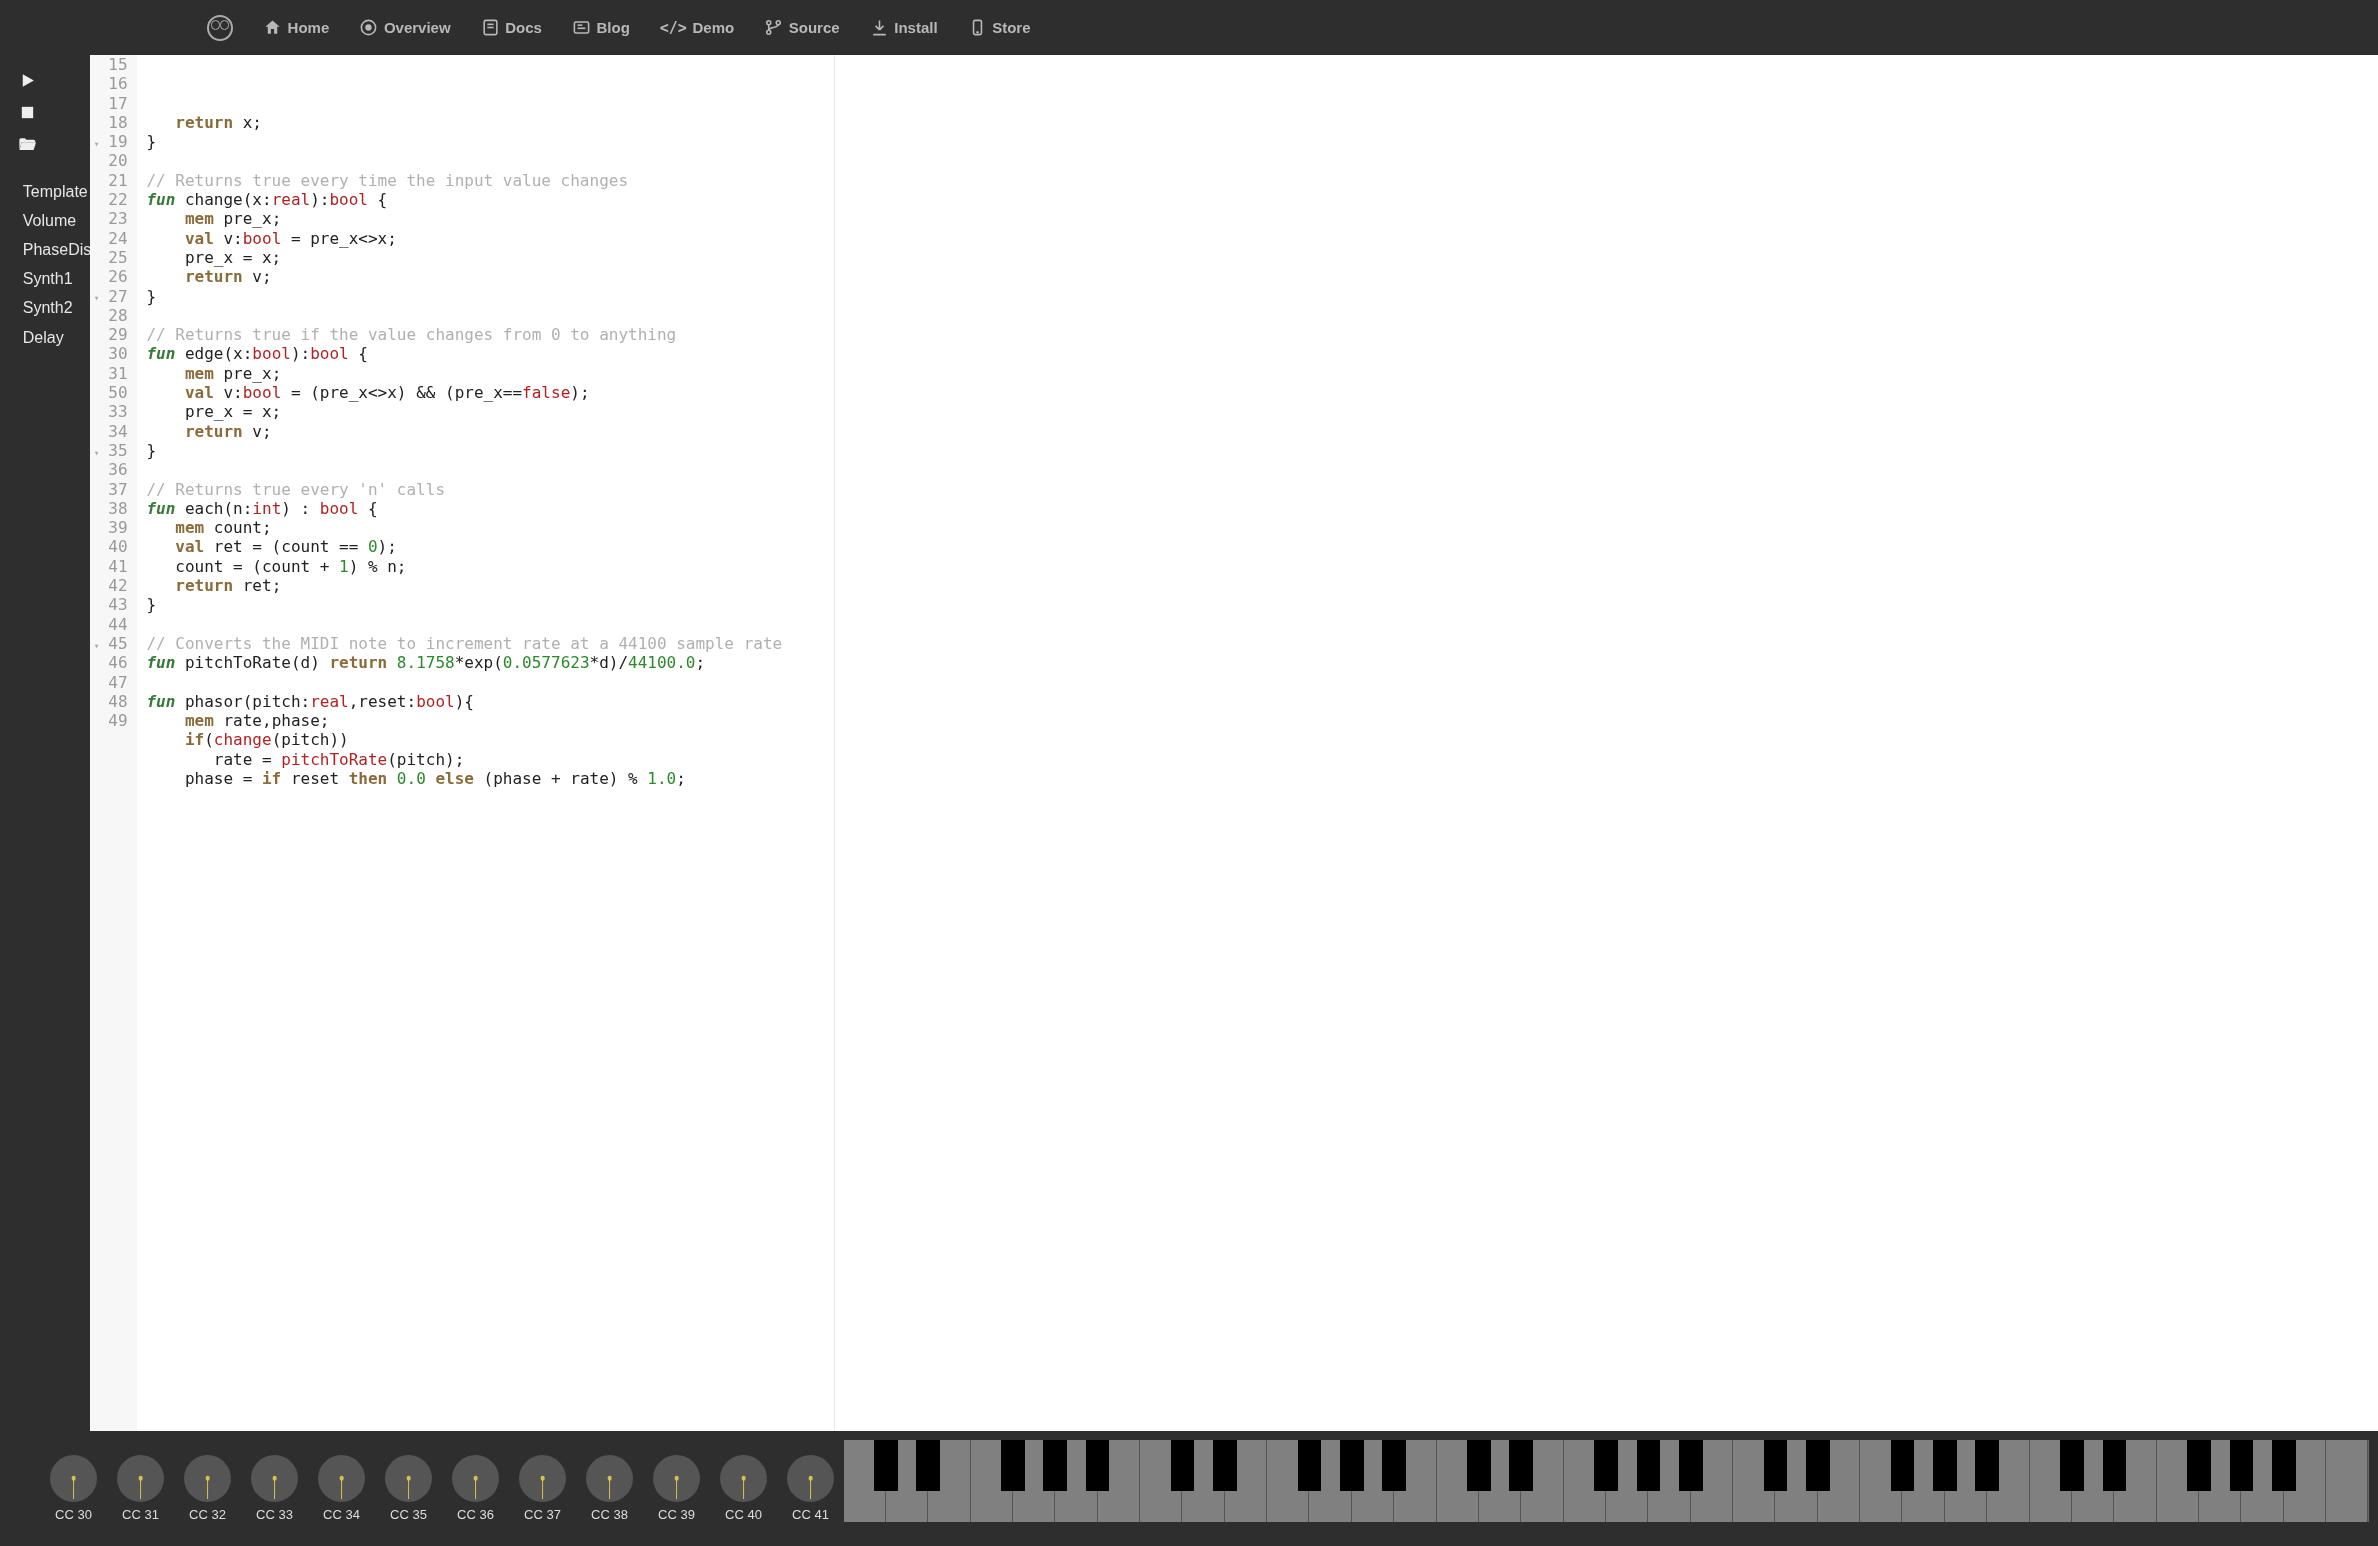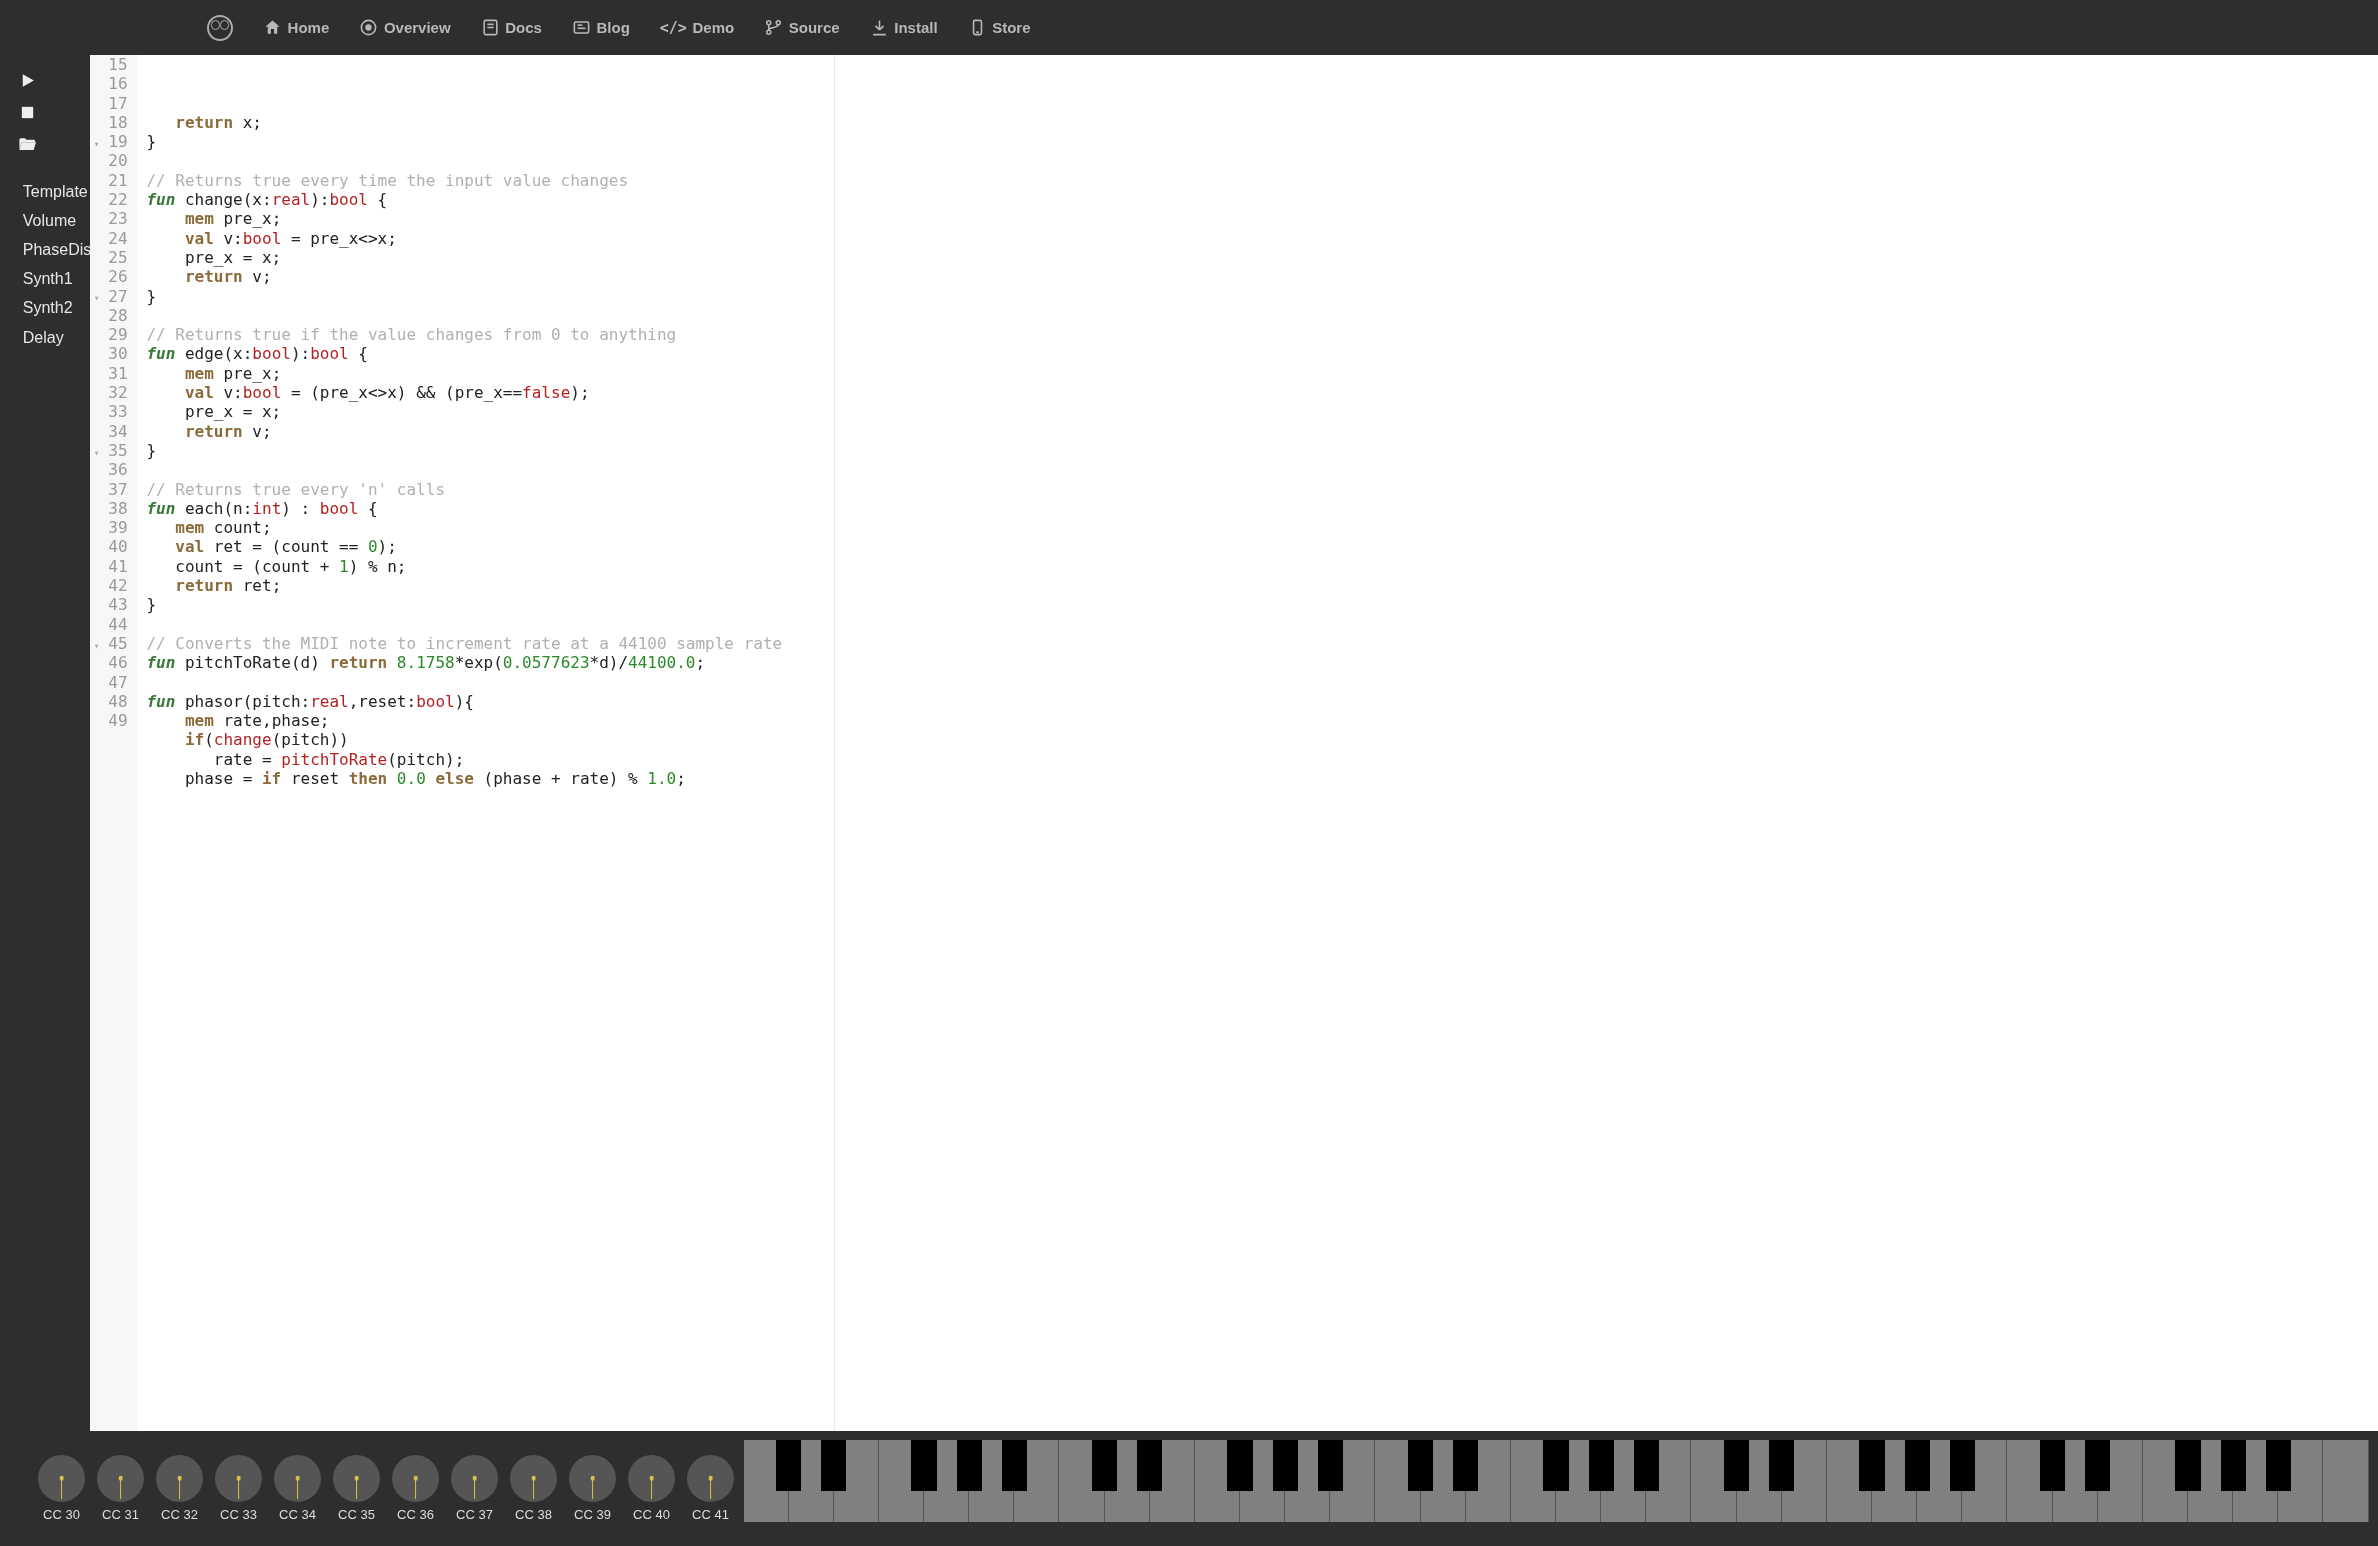--- a/index.html
+++ b/index.html
@@ -26,21 +26,21 @@
   .margin-line { position:absolute; left:697px; top:0; bottom:0; width:0.9px; background:#e9e9e9;}
   
   .kw { color:#8a6b3a; font-weight:600;}      
   .fun { color:#3a7a3a; font-style:italic;font-weight:bold;}   
   .type { color:#b22222; }                    
   .com { color:#b0b0b0; }
   .call { color:#b22222; }                    
   .num { color:#2a8a2a; }
   .bottom { height:115px; background:#2e2e2e; display:flex; flex-direction:column; }
   .controls-row { flex:1; display:flex; align-items:center; padding-left:36px; gap:0; }
-  .knobs { display:flex; gap:8px;}
+  .knobs { display:flex; gap:16px;margin-left:12px;}
   .knob-cell { width:51px; display:flex; flex-direction:column; align-items:center; }
   .knob { width:47px; height:47px; border-radius:50%; background:#555; position:relative; }
   .knob::after { content:""; position:absolute; left:50%; top:50%; width:1.9px; height:21px; background:#d4c24a; transform:translateX(-50%); transform-origin:top center;}
   .knob-dot { position:absolute; left:50%; top:50%; width:4.7px; height:4.7px; background:#d4c24a; border-radius:50%; transform:translate(-50%,-50%);}
   .knob-label { color:#ddd; font-size:13px; margin-top:5.6px; white-space:nowrap;}
   .piano { flex:1; align-self:stretch; margin:9.4px 9.4px 24.5px 7.5px; background:#6a6a6a; position:relative; display:flex;}
   .white-key { flex:1; border-right:0.9px solid #555; background:#808080;}
   .black-keys { position:absolute; inset:0; pointer-events:none;}
   .black-key { position:absolute; top:0; width:1.55%; height:62%; background:#000;}
   .status { height:28px; display:flex; align-items:center; gap:38px; padding-left:32px; color:#eee; font-size:17px; }
@@ -152,21 +152,21 @@
           <div class="gutter-line">22</div>
           <div class="gutter-line">23</div>
           <div class="gutter-line">24</div>
           <div class="gutter-line">25</div>
           <div class="gutter-line">26</div>
           <div class="gutter-line">27<span class="fold">▾</span></div>
           <div class="gutter-line">28</div>
           <div class="gutter-line">29</div>
           <div class="gutter-line">30</div>
           <div class="gutter-line">31</div>
-          <div class="gutter-line">32</div>
+          <div class="gutter-line">50</div>
           <div class="gutter-line">33</div>
           <div class="gutter-line">34</div>
           <div class="gutter-line">35<span class="fold">▾</span></div>
           <div class="gutter-line">36</div>
           <div class="gutter-line">37</div>
           <div class="gutter-line">38</div>
           <div class="gutter-line">39</div>
           <div class="gutter-line">40</div>
           <div class="gutter-line">41</div>
           <div class="gutter-line">42</div>

